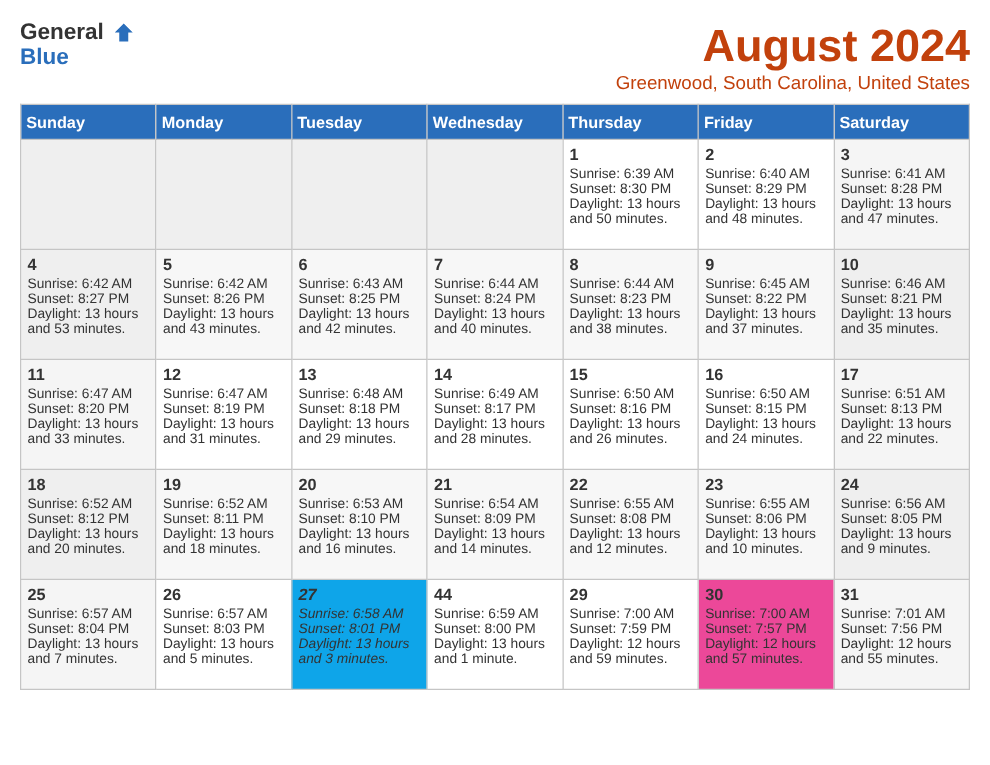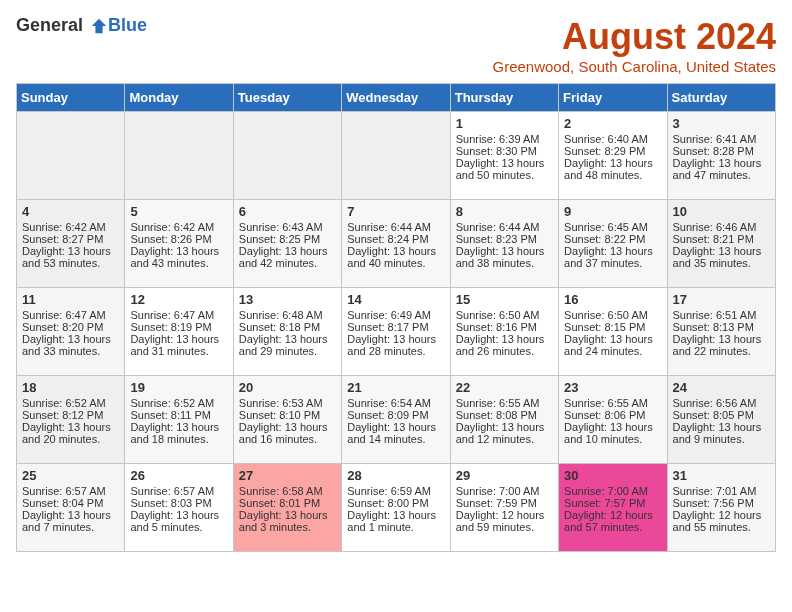--- a/index.html
+++ b/index.html
@@ -11,21 +11,21 @@
       padding: 16px;
     }
     .header-section {
       display: flex;
       justify-content: space-between;
       align-items: flex-start;
       margin-bottom: 8px;
     }
     .logo {
       display: flex;
-      flex-direction: row;
+      flex-direction: column;
       font-size: 18px;
       font-weight: bold;
       line-height: 1.1;
     }
     .logo-general { color: #333; }
     .logo-blue { color: #2a6ebb; }
     .logo-icon {
       display: inline-block;
       width: 18px;
       height: 18px;
@@ -142,20 +142,20 @@
         <td style="background-color: rgb(247, 247, 247);"><span class="day-number">19</span><span>Sunrise: 6:52 AM</span><br><span>Sunset: 8:11 PM</span><br><span>Daylight: 13 hours and 18 minutes.</span></td>
         <td style="background-color: rgb(247, 247, 247);"><span class="day-number">20</span><span>Sunrise: 6:53 AM</span><br><span>Sunset: 8:10 PM</span><br><span>Daylight: 13 hours and 16 minutes.</span></td>
         <td style="background-color: rgb(247, 247, 247);"><span class="day-number">21</span><span>Sunrise: 6:54 AM</span><br><span>Sunset: 8:09 PM</span><br><span>Daylight: 13 hours and 14 minutes.</span></td>
         <td style="background-color: rgb(247, 247, 247);"><span class="day-number">22</span><span>Sunrise: 6:55 AM</span><br><span>Sunset: 8:08 PM</span><br><span>Daylight: 13 hours and 12 minutes.</span></td>
         <td style="background-color: rgb(247, 247, 247);"><span class="day-number">23</span><span>Sunrise: 6:55 AM</span><br><span>Sunset: 8:06 PM</span><br><span>Daylight: 13 hours and 10 minutes.</span></td>
         <td style="background-color: rgb(239, 239, 239);"><span class="day-number">24</span><span>Sunrise: 6:56 AM</span><br><span>Sunset: 8:05 PM</span><br><span>Daylight: 13 hours and 9 minutes.</span></td>
       </tr>
       <tr>
         <td style="background-color: rgb(245, 245, 245);"><span class="day-number">25</span><span>Sunrise: 6:57 AM</span><br><span>Sunset: 8:04 PM</span><br><span>Daylight: 13 hours and 7 minutes.</span></td>
         <td style="background-color: rgb(255, 255, 255);"><span class="day-number">26</span><span>Sunrise: 6:57 AM</span><br><span>Sunset: 8:03 PM</span><br><span>Daylight: 13 hours and 5 minutes.</span></td>
-        <td style="background-color: #fca5a5;"><span class="day-number">27</span><span>Sunrise: 6:58 AM</span><br><span>Sunset: 8:01 PM</span><br><span>Daylight: 13 hours and 3 minutes.</span></td>
-        <td style="background-color: rgb(255, 255, 255);"><span class="day-number">28</span><span>Sunrise: 6:59 AM</span><br><span>Sunset: 8:00 PM</span><br><span>Daylight: 13 hours and 1 minute.</span></td>
+        <td style="background-color: #0ea5e9; font-style: italic;"><span class="day-number">27</span><span>Sunrise: 6:58 AM</span><br><span>Sunset: 8:01 PM</span><br><span>Daylight: 13 hours and 3 minutes.</span></td>
+        <td style="background-color: rgb(255, 255, 255);"><span class="day-number">44</span><span>Sunrise: 6:59 AM</span><br><span>Sunset: 8:00 PM</span><br><span>Daylight: 13 hours and 1 minute.</span></td>
         <td style="background-color: rgb(255, 255, 255);"><span class="day-number">29</span><span>Sunrise: 7:00 AM</span><br><span>Sunset: 7:59 PM</span><br><span>Daylight: 12 hours and 59 minutes.</span></td>
         <td style="background-color: #ec4899; margin-top: 16px;"><span class="day-number">30</span><span>Sunrise: 7:00 AM</span><br><span>Sunset: 7:57 PM</span><br><span>Daylight: 12 hours and 57 minutes.</span></td>
         <td style="background-color: rgb(245, 245, 245);"><span class="day-number">31</span><span>Sunrise: 7:01 AM</span><br><span>Sunset: 7:56 PM</span><br><span>Daylight: 12 hours and 55 minutes.</span></td>
       </tr>
     </tbody>
 </table>
 
 </body></html>

